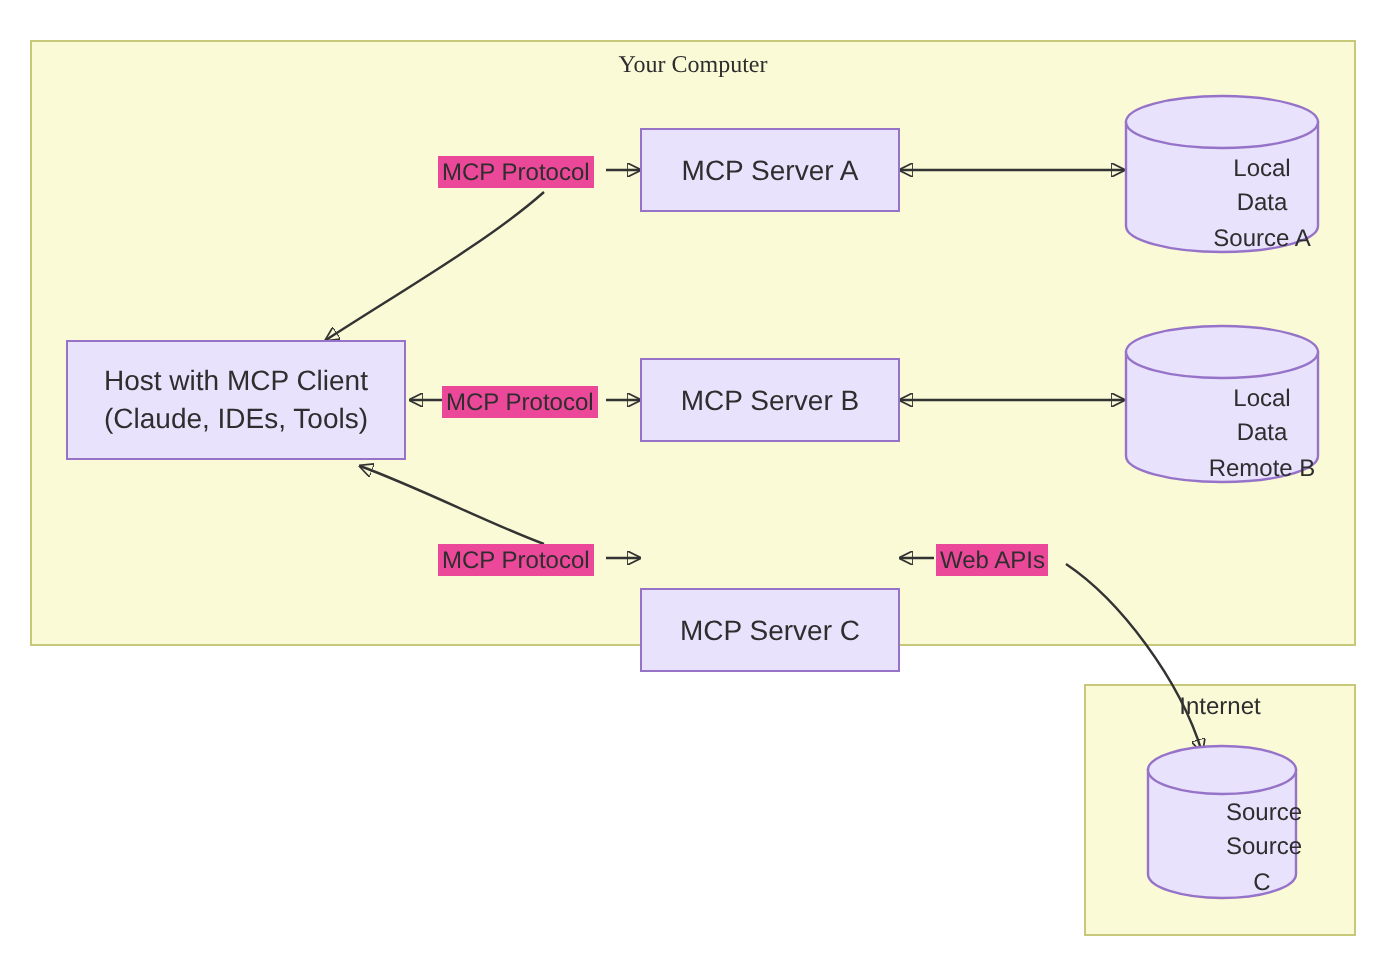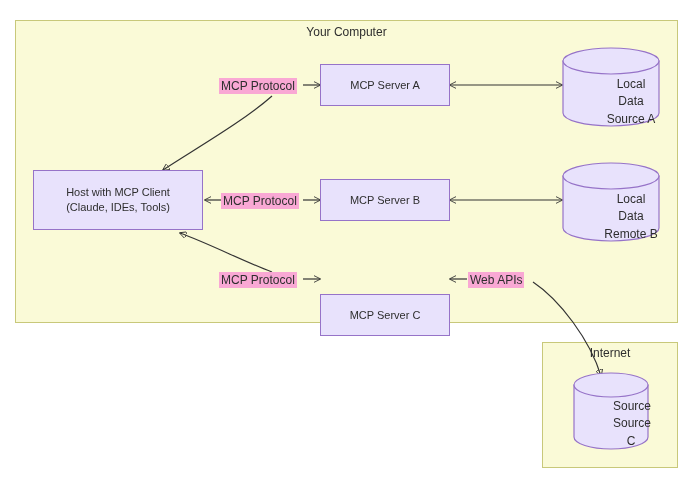--- a/index.html
+++ b/index.html
@@ -39,21 +39,21 @@
   
   .proc-box {
     position: absolute;
     background: #E8E2FC;
     border: 1px solid #9673C8;
     box-sizing: border-box;
     display: flex;
     align-items: center;
     justify-content: center;
     text-align: center;
-    font-size: 11px;
+    font-size: 14px;
     color: #2E2E2E;
     line-height: 1.35;
   }
   .proc-box .two-line {
     display: block;
   }
 
   
   .cyl {
     position: absolute;
@@ -71,21 +71,21 @@
     font-size: 12px;
     color: #2E2E2E;
     line-height: 1.45;
     pointer-events: none;
     padding-left: 40px;
   }
 
   
   .edge-label {
     position: absolute;
-    background: #f9a8d4;
+    background: #ec4899;
     color: #2E2E2E;
     font-size: 12px;
     line-height: 14px;
     padding: 1px 2px;
     white-space: nowrap;
     box-sizing: border-box;
   }
 
   
   #edges-layer {
@@ -102,21 +102,21 @@
     stroke-width: 1.2;
     fill: none;
   }
 </style>
 </head>
 <body>
 
 <div id="diagram-root">
 
   <div class="group-box" style="left:15px; top:20px; width:663px; height:303px;"></div>
-  <div class="group-label" style="left:15px; top:25px; width:663px;">Your Computer</div>
+  <div class="group-label" style="left:15px; top:25px; width:663px;font-family:Liberation Serif, serif;">Your Computer</div>
 
   <div class="group-box" style="left:542px; top:342px; width:136px; height:126px;"></div>
   <div class="group-label" style="left:542px; top:346px; width:136px;">Internet</div>
 
   <svg id="edges-layer" viewBox="0 0 695 489" xmlns="http://www.w3.org/2000/svg">
     <defs>
       <marker id="arrow" viewBox="0 0 10 10" refX="9" refY="5" markerWidth="6" markerHeight="6" orient="auto-start-reverse">
         <path d="M 0 0 L 10 5 L 0 10 z" fill="#333333" stroke="none"></path>
       </marker>
     </defs>

